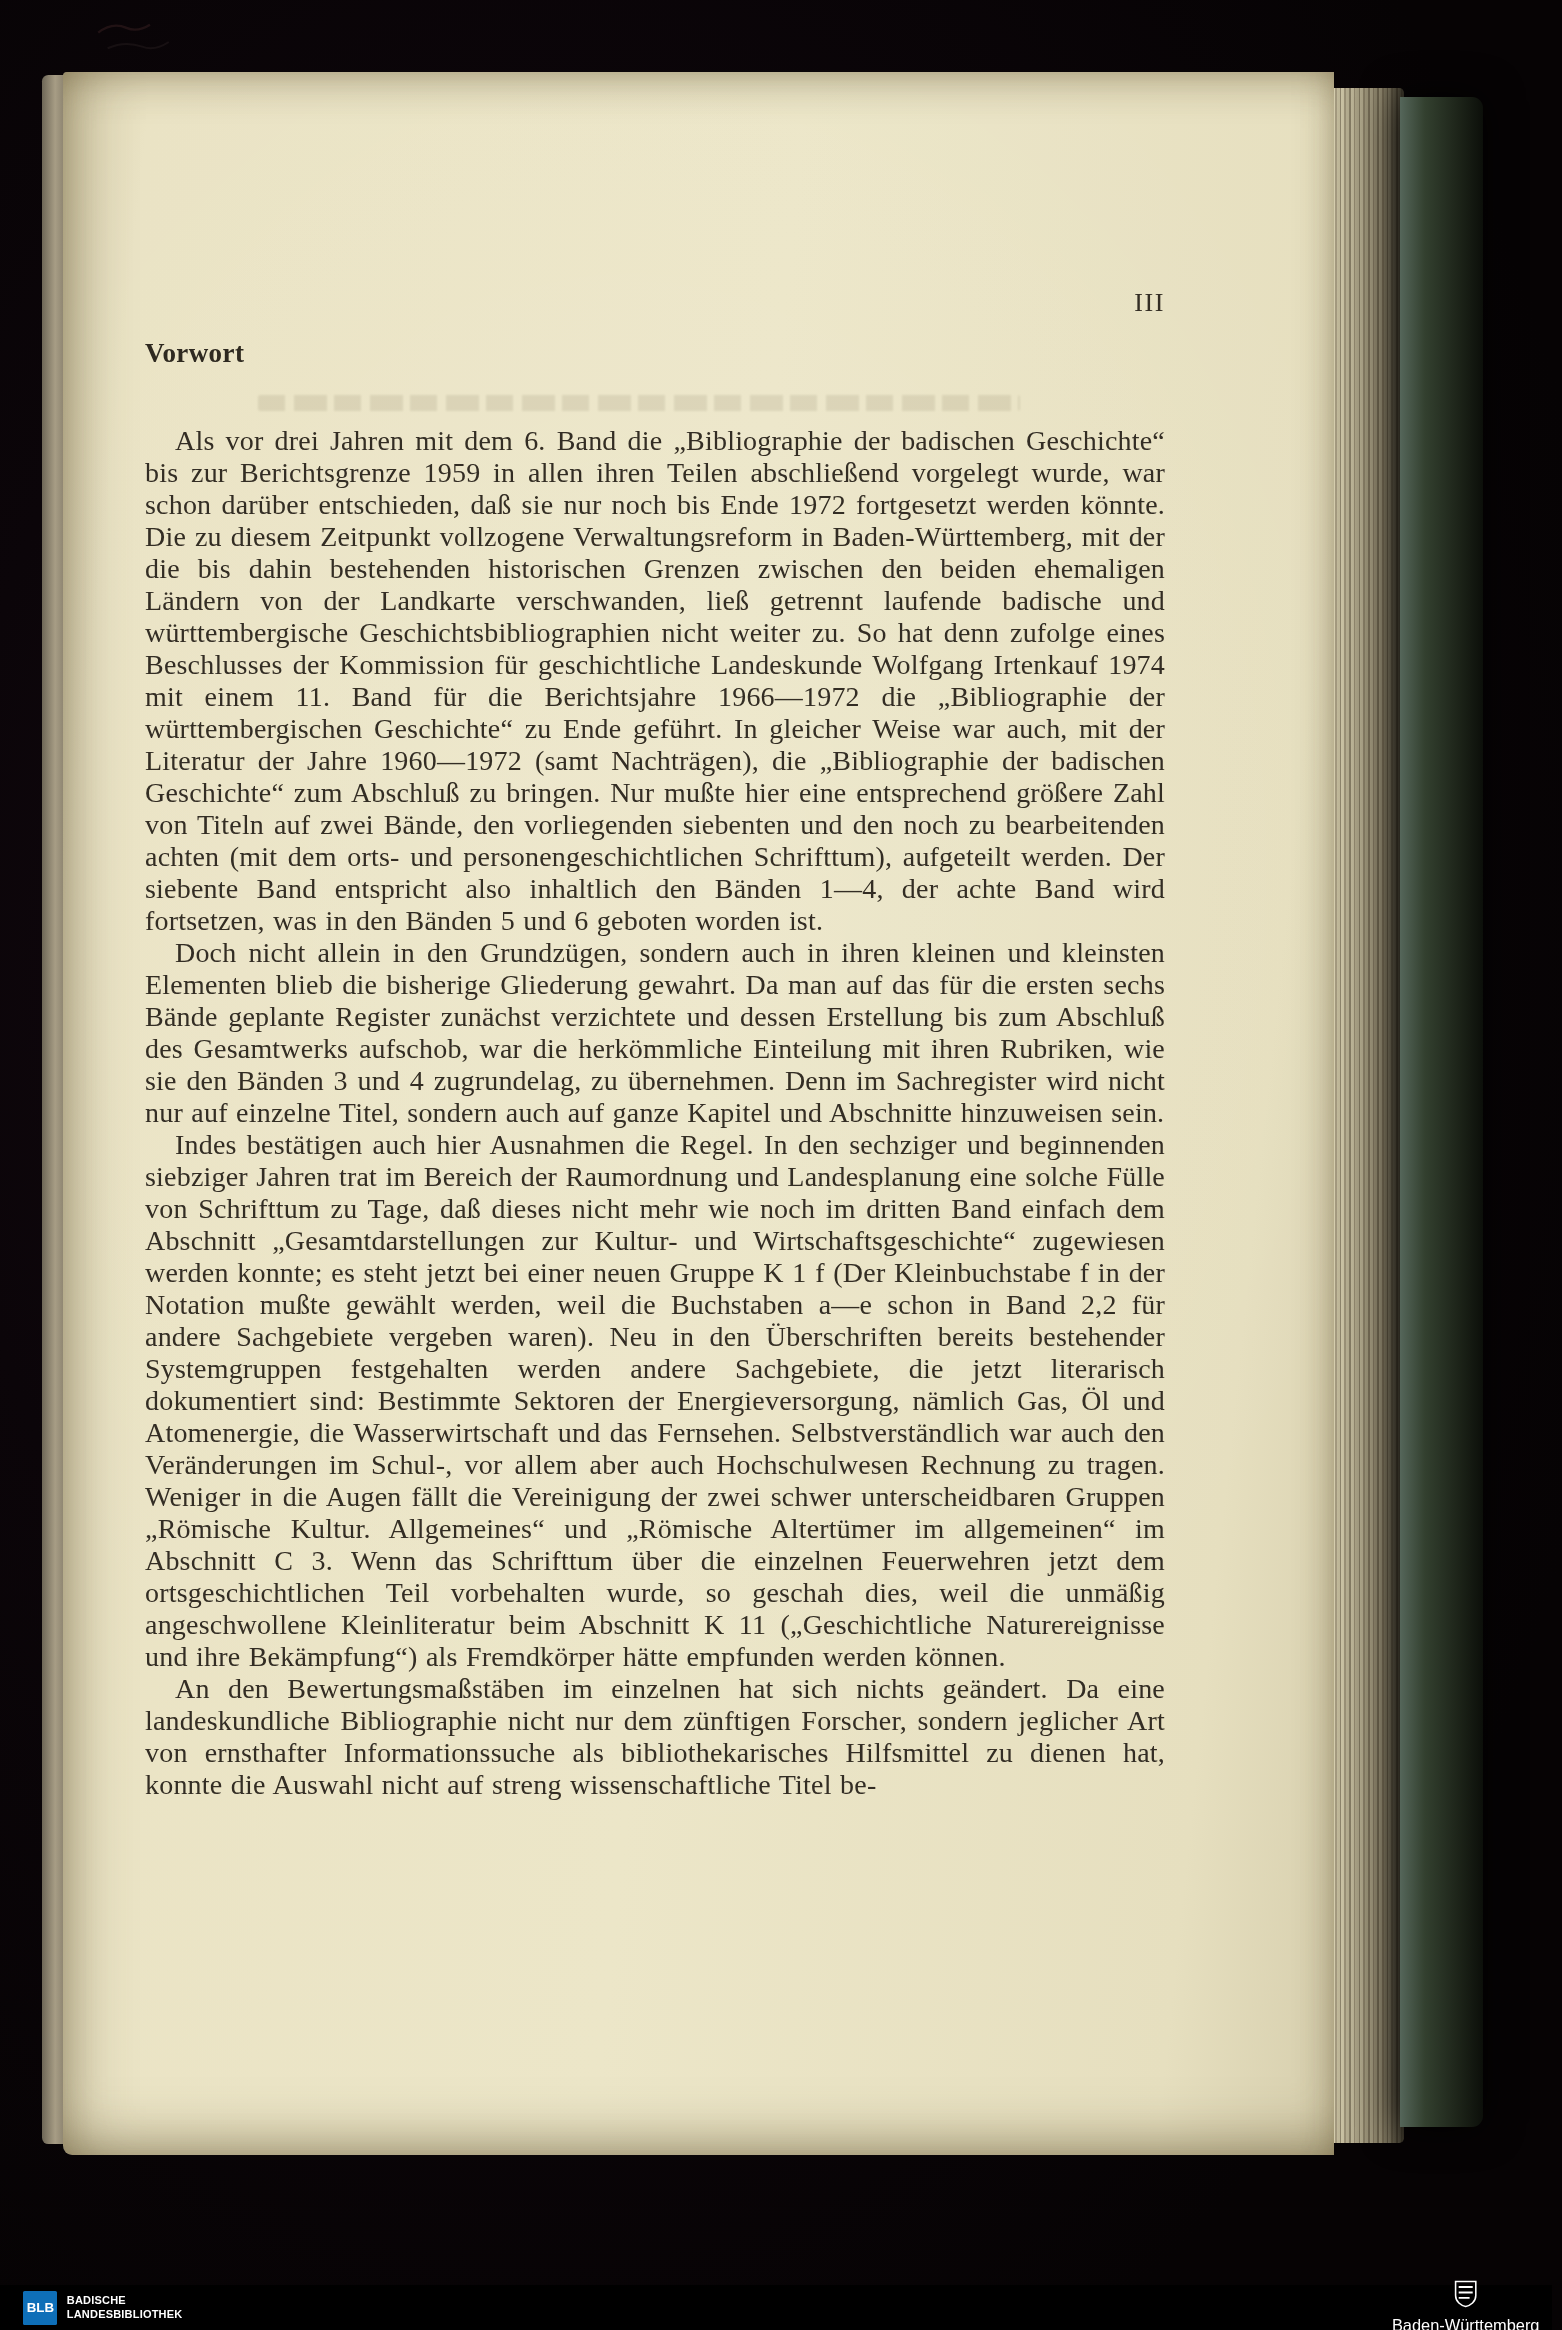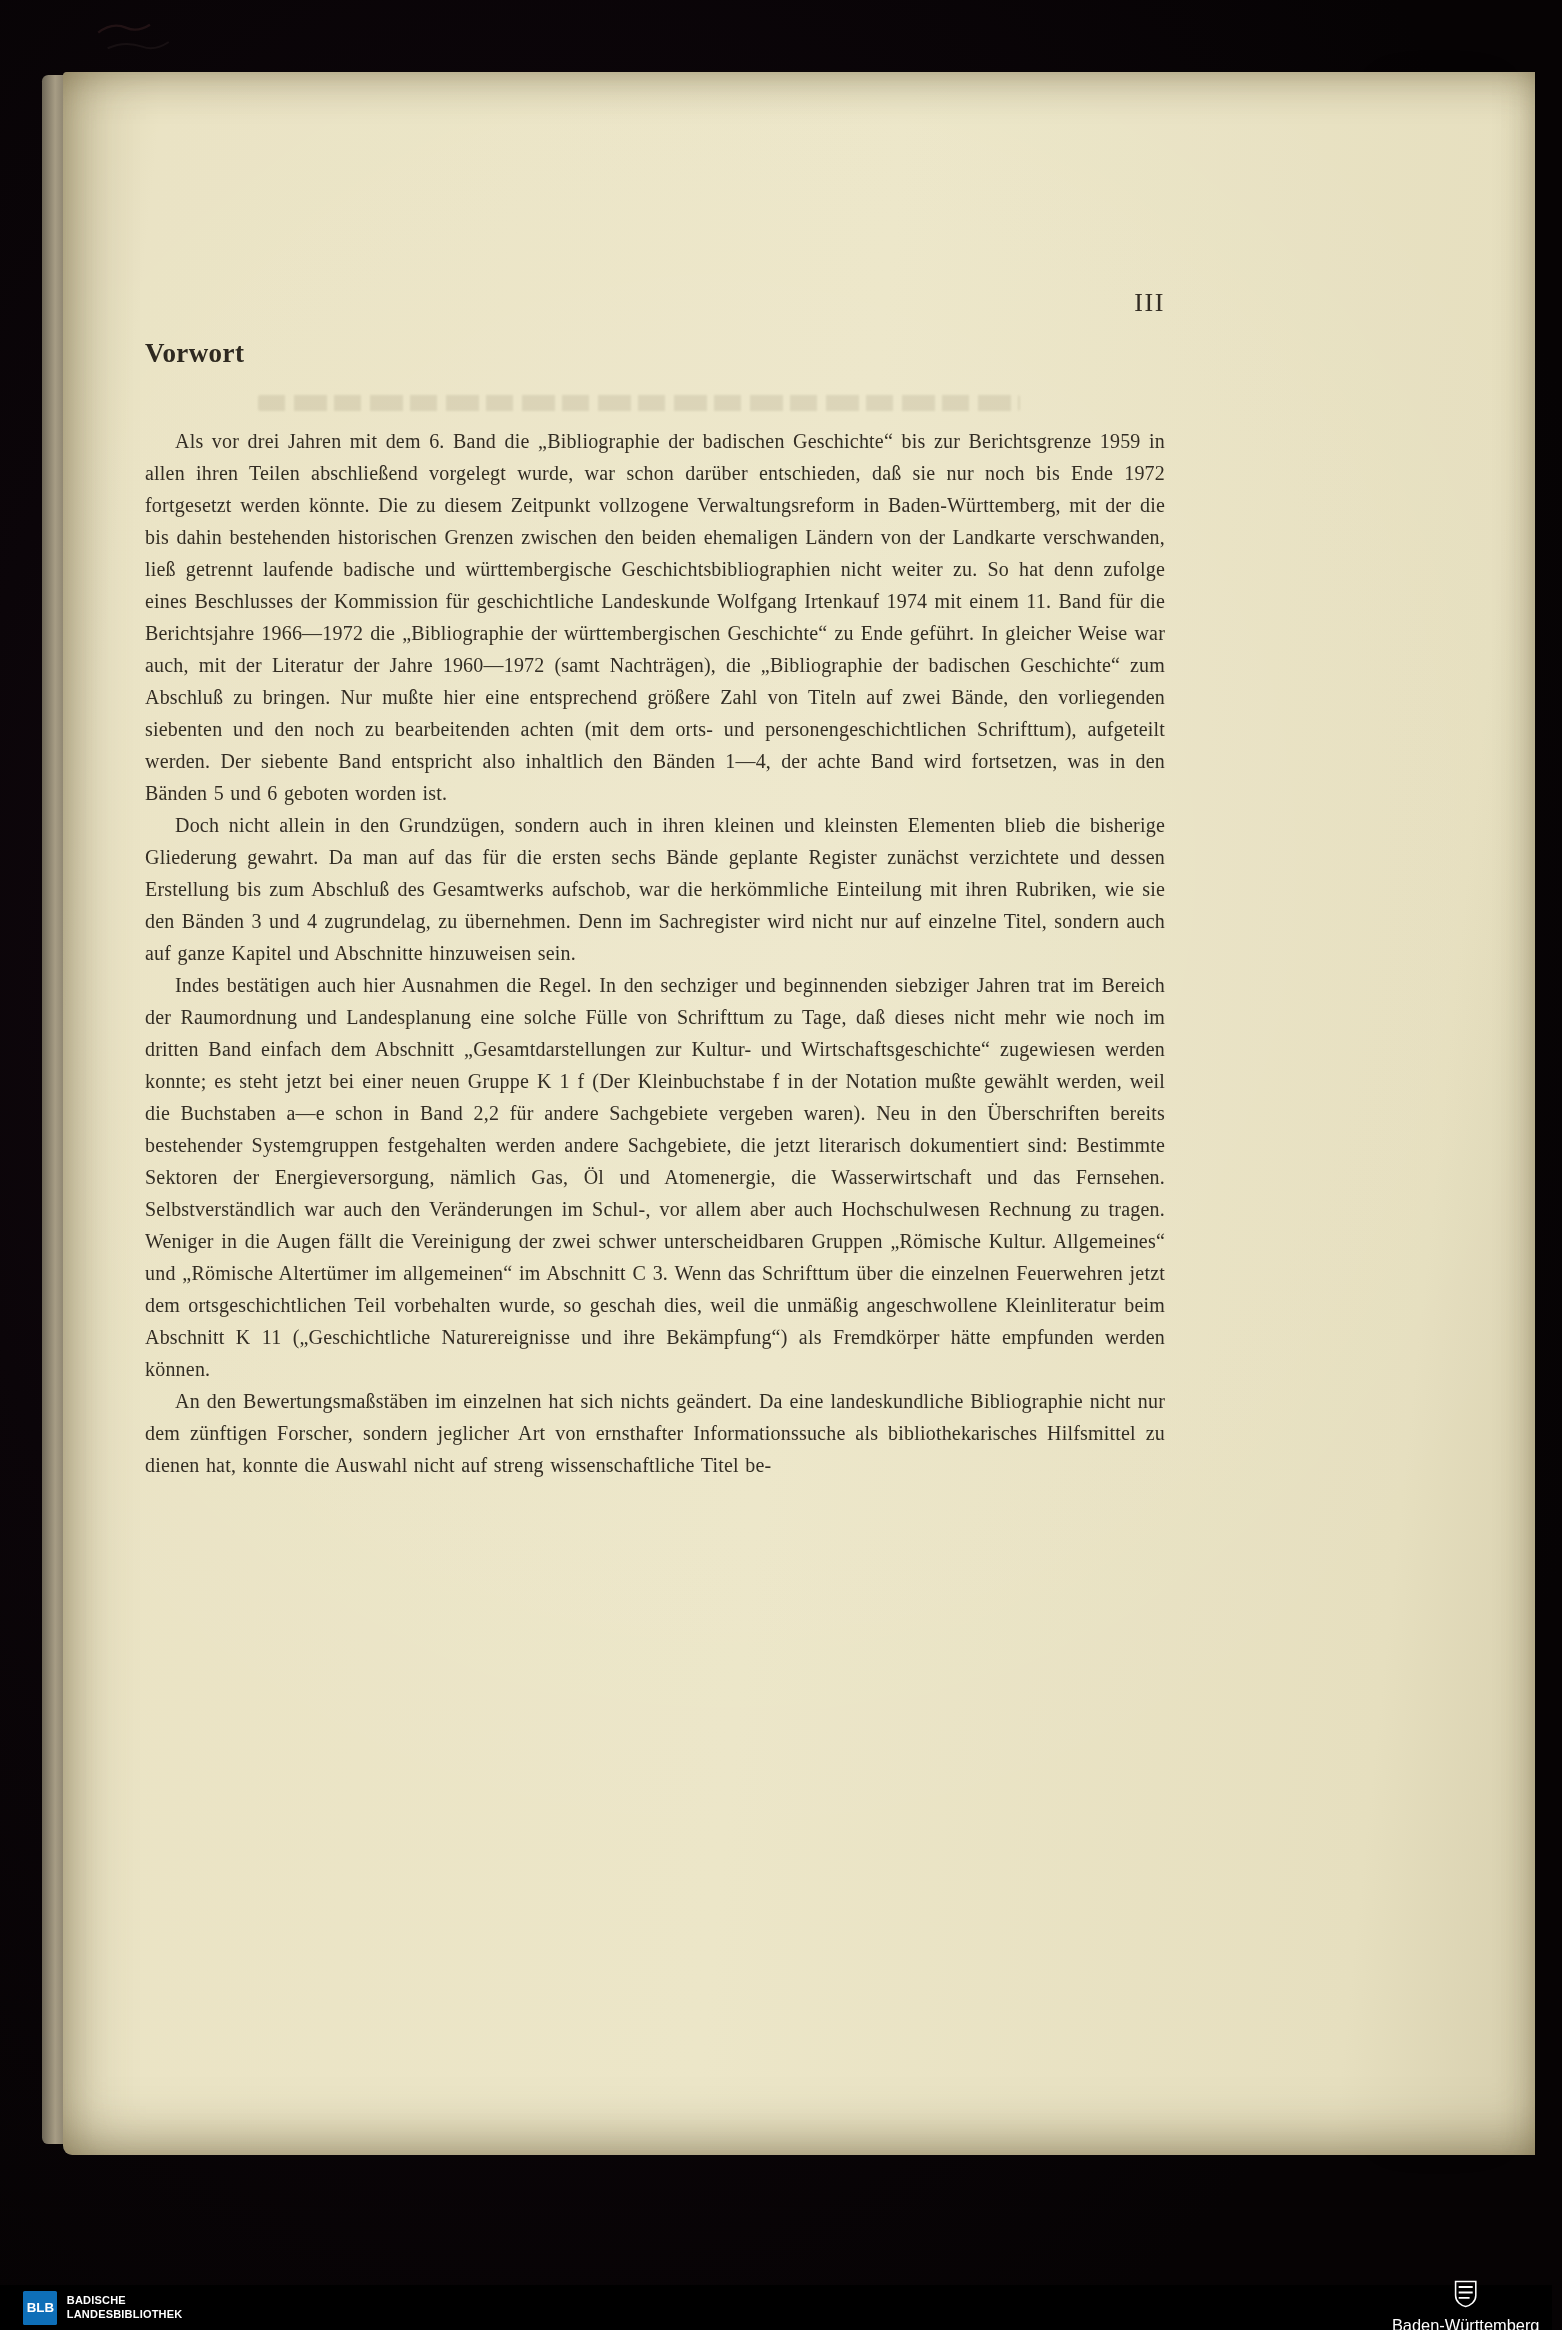--- a/index.html
+++ b/index.html
@@ -34,21 +34,21 @@
   }
   .book-cover{
     position:absolute; left:1400px; top:97px; width:83px; height:2030px;
     background:linear-gradient(90deg,#55665a 0%, #33402f 30%, #1d2419 70%, #0c0f0a 100%);
     border-radius:0 11px 11px 0;
     box-shadow:0 0 39px rgba(0,0,0,.85);
   }
 
   
   .book-page{
-    position:absolute; left:63px; top:72px; width:1472px; height:2083px;
+    position:absolute; left:63px; top:72px; width:1271px; height:2083px;
     border-radius:3.9px 0 0 9.4px;
     background:
       radial-gradient(90% 70% at 45% 38%, rgba(255,255,255,.10), rgba(0,0,0,0) 72%),
       linear-gradient(96deg, #ddd5b4 0%, #eae3c4 6%, #ece6c8 50%, #e6dfbf 88%, #d6cead 100%);
     box-shadow:
       inset 0 23.4px 47px -23.4px rgba(90,75,40,.45),
       inset 0 -35px 59px -27px rgba(90,75,40,.5),
       inset 35px 0 66px -31px rgba(90,75,40,.45),
       inset -19.5px 0 39px -23.4px rgba(90,75,40,.35);
   }
@@ -69,21 +69,21 @@
   .page-title{
     position:absolute; top:266px; left:82px; width:1020px;
     text-align:left;
     font-size:27px; font-weight:700; letter-spacing:0.4px; color:#2e2920;
   }
   .body-text{
     position:absolute; top:353px; left:82px; width:1020px;
     color:#332d24;
   }
   .body-text p{
-    font-size:20px; line-height:32px;
+    font-size:28px; line-height:32px;
     text-align:justify; text-indent:30px;
     word-spacing:1.2px; letter-spacing:0.2px;
   }
 
   
   .footer{
     position:absolute; left:0; bottom:0; width:1552px; height:45px;
     background:#000;
     display:flex; align-items:center; justify-content:space-between;
     padding:0 12.5px 0 23.4px;

